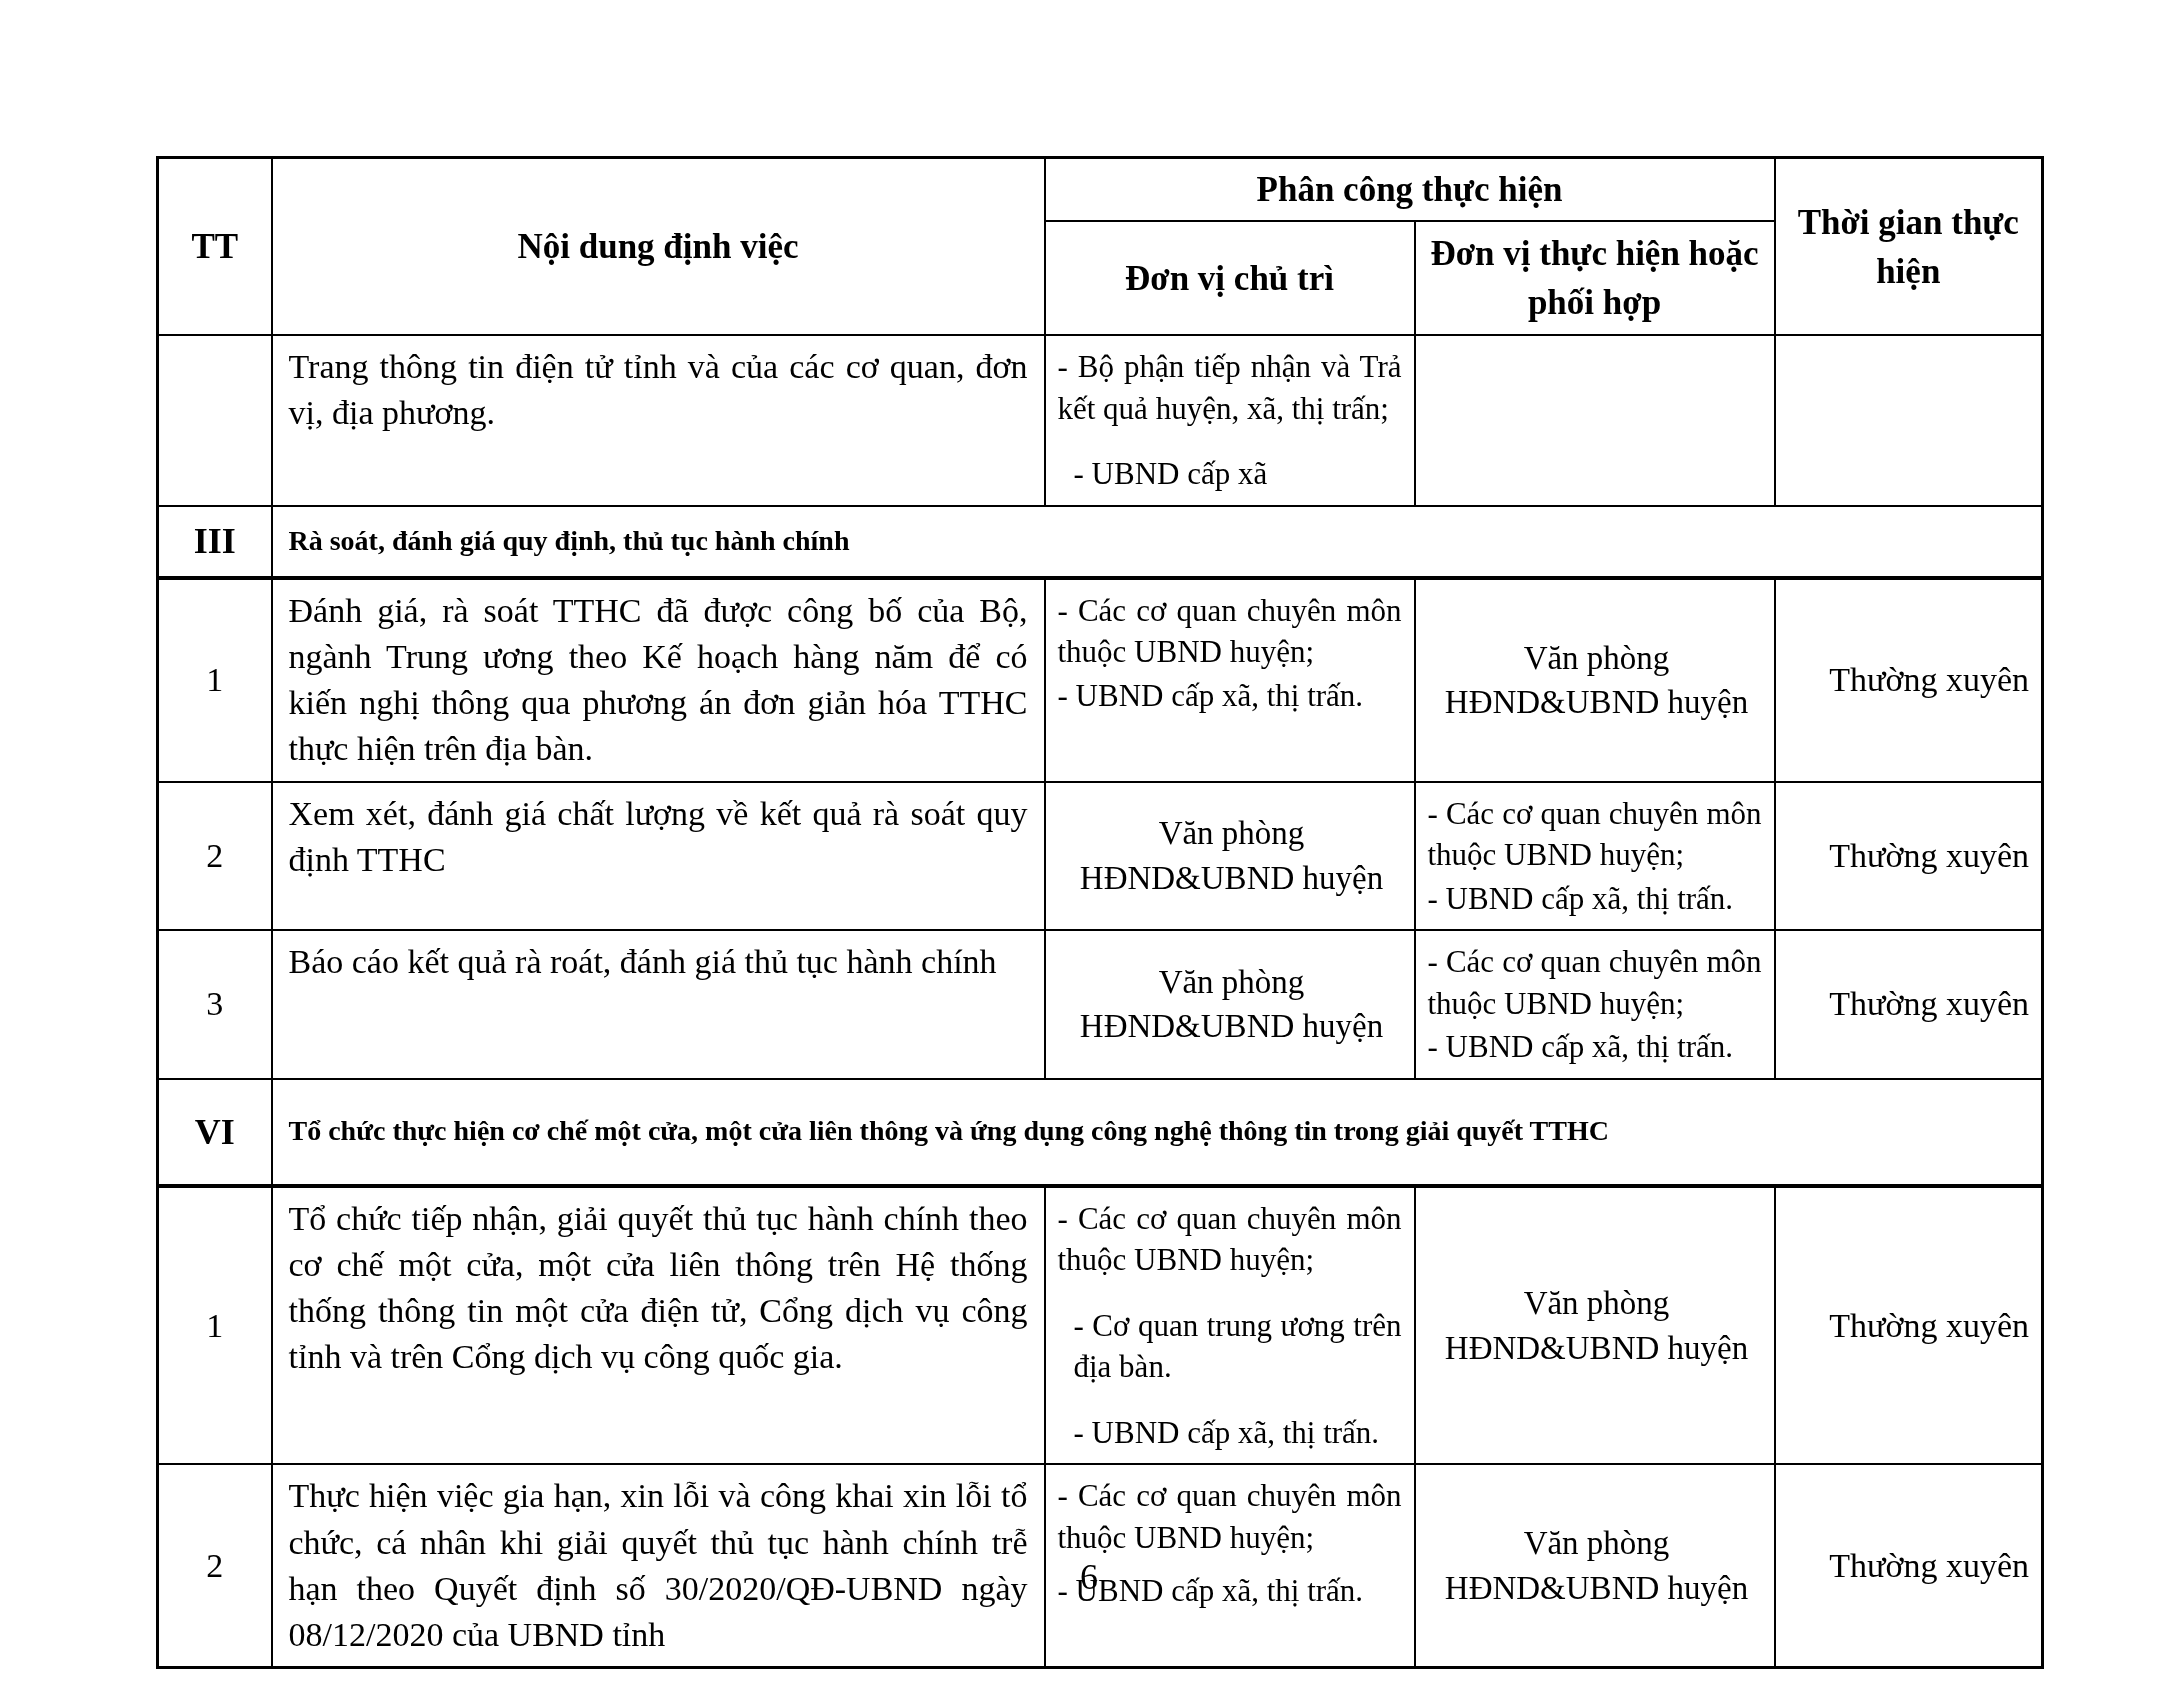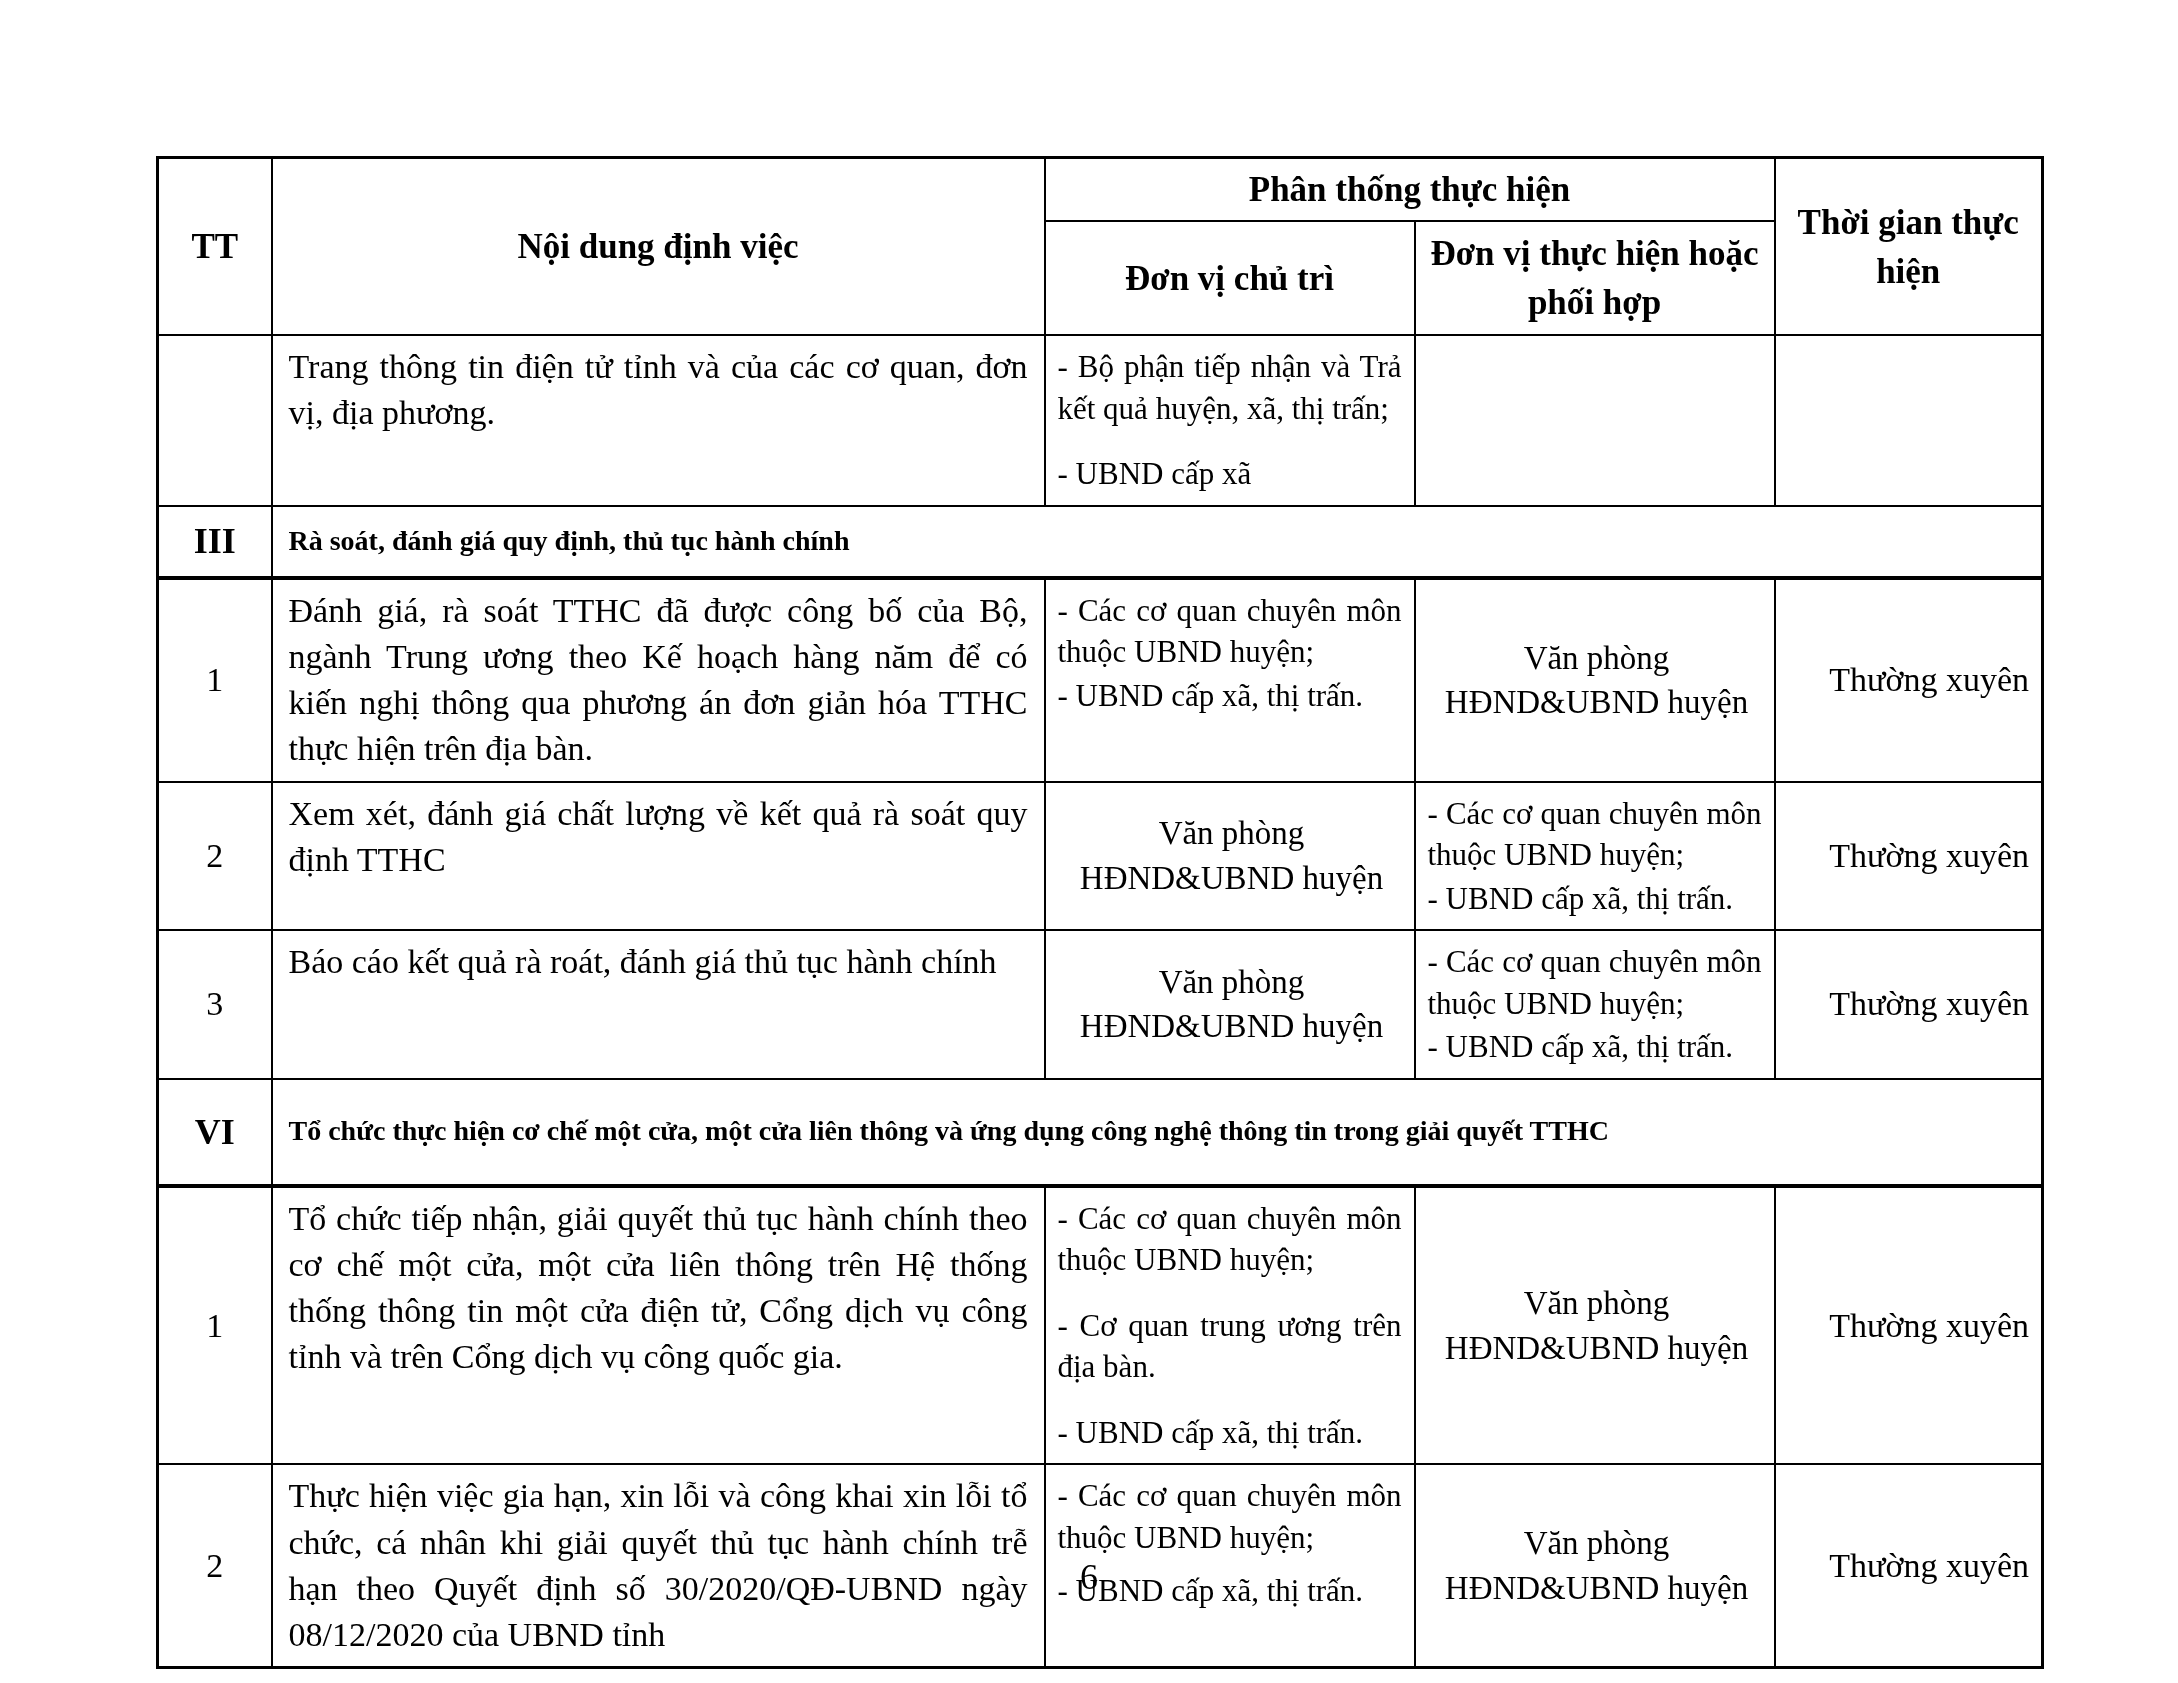--- a/index.html
+++ b/index.html
@@ -89,21 +89,21 @@
   td.cell-list {
     font-size: 31px;
     line-height: 1.34;
     vertical-align: top;
     padding: 10px 12px;
   }
   td.cell-list p {
     margin: 0;
     text-align: justify;
   }
-  td.gap-lg p + p  { margin-top: 24px; }
+  td.gap-lg p + p  { margin-top: 24px; margin-left: 16px; }
   td.gap-sm p + p  { margin-top: 12px; }
   td.gap-none p + p{ margin-top: 2px;  }
   td.center {
     text-align: center;
     vertical-align: middle;
     font-size: 33px;
     line-height: 1.35;
     padding-left: 16px;
   }
   td.time {
@@ -133,21 +133,21 @@
       <col class="c-tt">
       <col class="c-noidung">
       <col class="c-chutri">
       <col class="c-phoihop">
       <col class="c-thoigian">
     </colgroup>
     <thead>
       <tr class="r-head1">
         <th rowspan="2">TT</th>
         <th rowspan="2">Nội dung định việc</th>
-        <th colspan="2">Phân thống thực hiện</th>
+        <th colspan="2">Phân công thực hiện</th>
         <th rowspan="2">Thời gian thực hiện</th>
       </tr>
       <tr class="r-head2">
         <th>Đơn vị chủ trì</th>
         <th>Đơn vị thực hiện hoặc phối hợp</th>
       </tr>
     </thead>
     <tbody>
 
       <tr class="r-a">

